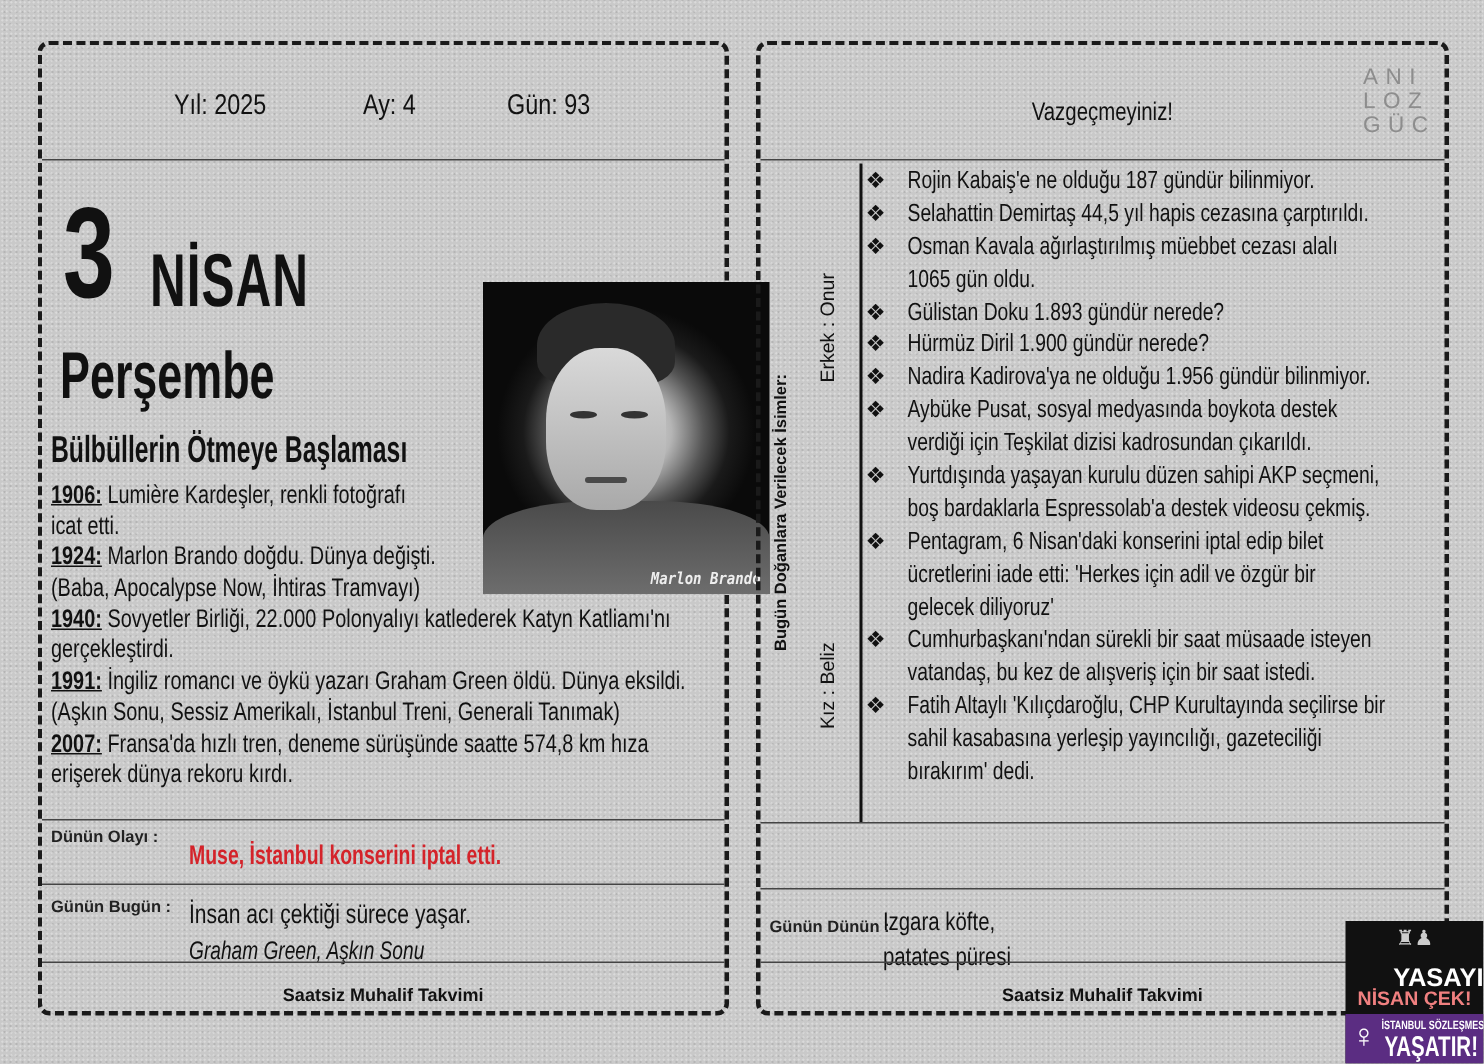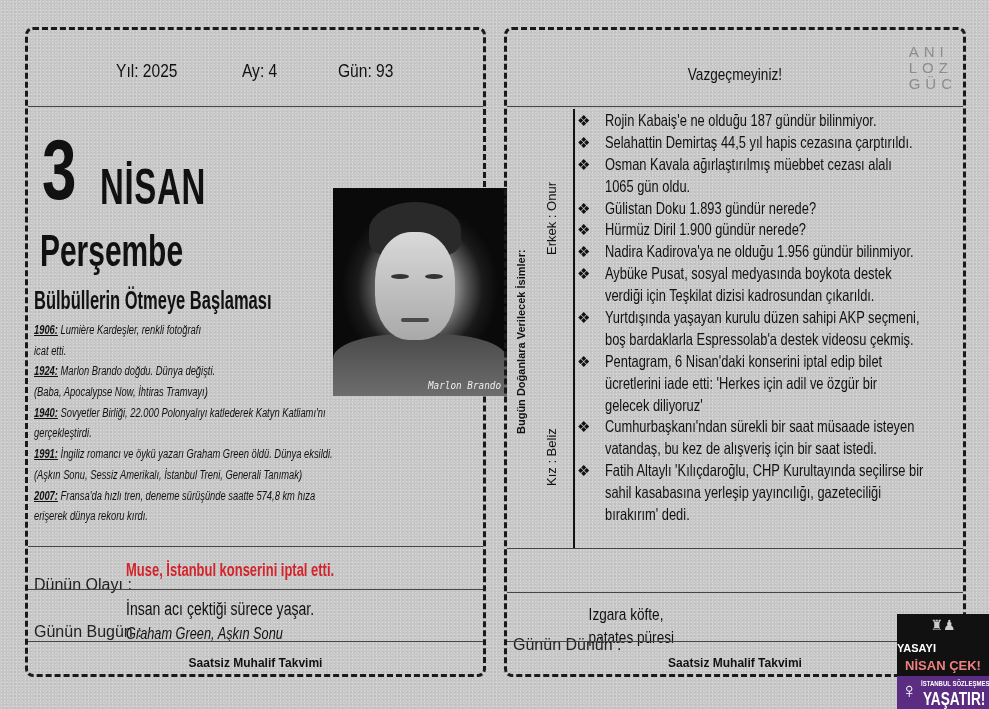--- a/index.html
+++ b/index.html
@@ -25,35 +25,36 @@
   
   .datebar { position:absolute; top:30px; left:0; right:0; font-size:19px; }
   .datebar span { position:absolute; top:0; transform:scaleX(0.82); transform-origin:left; white-space:nowrap; }
 
   .bignum { position:absolute; left:14px; top:96px; font-size:86px; font-weight:bold; line-height:1; transform:scaleX(0.72); transform-origin:left; }
   .month { position:absolute; left:72px; top:128px; font-size:50px; font-weight:bold; transform:scaleX(0.66); transform-origin:left; letter-spacing:1px; }
   .weekday { position:absolute; left:12px; top:196px; font-size:44px; font-weight:bold; transform:scaleX(0.68); transform-origin:left; }
   .subtitle { position:absolute; left:6px; top:256px; font-size:25px; font-weight:bold; transform:scaleX(0.66); transform-origin:left; white-space:nowrap; }
 
   .photo {
-    position:absolute; left:305px; top:158px; width:174px; height:208px;
+    position:absolute; left:294px; top:158px; width:191px; height:208px;
     background: radial-gradient(ellipse 45% 40% at 50% 48%, #e8e8e8 0%, #b5b5b5 35%, #555 60%, #1a1a1a 80%, #0a0a0a 100%);
+    font-weight: bold;
   }
   .photo .hair { position:absolute; left:36px; top:14px; width:92px; height:56px; border-radius:50% 50% 30% 30%; background:#2a2a2a; }
   .photo .face { position:absolute; left:42px; top:44px; width:80px; height:108px; border-radius:45% 45% 42% 42%; background:linear-gradient(#d9d9d9,#a9a9a9); }
   .photo .eye { position:absolute; top:86px; width:18px; height:5px; background:#333; border-radius:50%; }
   .photo .mouth { position:absolute; left:68px; top:130px; width:28px; height:4px; background:#4a4a4a; border-radius:2px; }
   .photo .coat { position:absolute; left:0; right:0; bottom:0; height:62px; background:linear-gradient(#4a4a4a,#6d6d6d); border-radius:40% 40% 0 0; }
   .photo .cap { position:absolute; right:6px; bottom:4px; color:#eee; font-style:italic; font-size:11px; font-family:"DejaVu Sans Mono", monospace; transform:scaleX(0.85); transform-origin:right; }
 
-  .events { position:absolute; left:6px; top:290px; width:450px; font-size:12px; line-height:20.7px;font-style:italic; }
+  .events { position:absolute; left:6px; top:290px; width:450px; font-size:17px; line-height:20.7px; }
   .events .ln { white-space:nowrap; transform:scaleX(0.78); transform-origin:left; height:20.7px; }
   .events .yr { font-weight:bold; text-decoration:underline; }
 
-  .label-small { position:absolute; font-size:16px; font-weight:normal; color:#222; white-space:nowrap;margin-top:24px; }
+  .label-small { position:absolute; font-size:11px; font-weight:bold; color:#222; white-space:nowrap; }
   .olay { position:absolute; left:98px; top:530px; color:#d4232a; font-weight:bold; font-size:18px; transform:scaleX(0.72); transform-origin:left; white-space:nowrap; }
   .soz { position:absolute; left:98px; top:569px; font-size:18px; transform:scaleX(0.78); transform-origin:left; white-space:nowrap; }
   .soz-src { position:absolute; left:98px; top:594px; font-size:17px; font-style:italic; transform:scaleX(0.75); transform-origin:left; white-space:nowrap; }
   .footer { position:absolute; left:0; right:0; top:626px; text-align:center; font-size:12px; font-weight:bold; }
 
   
   .motto { position:absolute; left:0; right:0; top:35px; text-align:center; font-size:17px; }
   .motto span { display:inline-block; transform:scaleX(0.8); }
   .logo { position:absolute; right:6px; top:14px; color:#8d8d8d; font-size:15px; line-height:16px; letter-spacing:5px; text-align:left; }
   .vline { position:absolute; left:66px; top:79px; height:439px; border-left:2.5px solid #111; }
@@ -64,21 +65,21 @@
   .news .bullet { position:absolute; left:2px; top:0; font-size:15px; }
   .news .ln { white-space:nowrap; transform:scaleX(0.78); transform-origin:left; height:21.9px; }
   .film { position:absolute; left:0; right:0; top:520px; text-align:center; font-size:17px; line-height:22px; }
   .film div { white-space:nowrap; transform:scaleX(0.79); }
   .film small { font-size:13px; }
   .food { position:absolute; left:0; right:0; top:573px; text-align:left; font-size:17px; line-height:23px; padding-left:40px; }
   .food div { transform:scaleX(0.8); }
 
   .badge { position:absolute; left:897px; top:614px; width:92px; height:95px; background:#111; }
   .badge .top { position:absolute; top:4px; left:0; right:0; text-align:center; color:#ccc; font-size:14px; line-height:14px; }
-  .badge .t1 { position:absolute; top:28px; left:0; right:0; text-align:left; color:#fff; font-weight:bold; font-size:11px; }
+  .badge .t1 { position:absolute; top:28px; left:0; right:0; text-align:right; color:#fff; font-weight:bold; font-size:17px; }
   .badge .t2 { position:absolute; top:44px; left:0; right:0; text-align:center; color:#f08080; font-weight:bold; font-size:13px; }
   .badge .purple { position:absolute; top:62px; left:0; right:0; bottom:0; background:#5b2d82; }
   .badge .p1 { position:absolute; top:3px; left:24px; color:#fff; font-size:8px; font-weight:bold; white-space:nowrap; transform:scaleX(0.75); transform-origin:left; }
   .badge .p2 { position:absolute; top:12px; left:26px; color:#fff; font-size:19px; font-weight:bold; white-space:nowrap; transform:scaleX(0.72); transform-origin:left; }
   .badge .venus { position:absolute; top:2px; left:4px; color:#fff; font-size:22px; line-height:26px; }
 </style>
 </head>
 <body>
 
 <div class="card" id="left">

